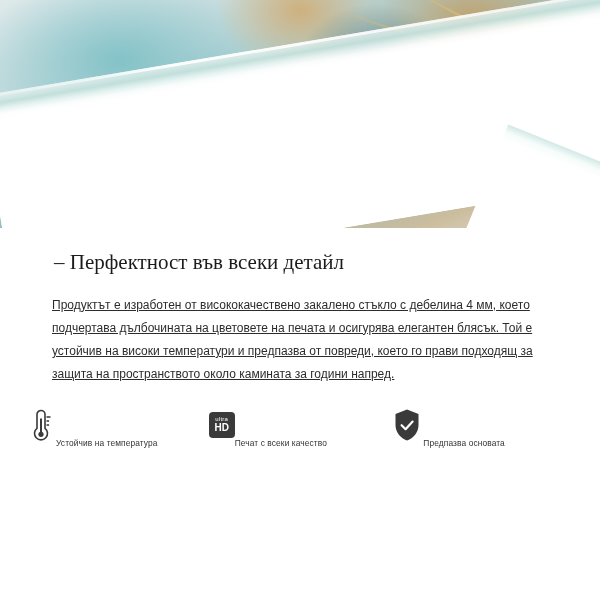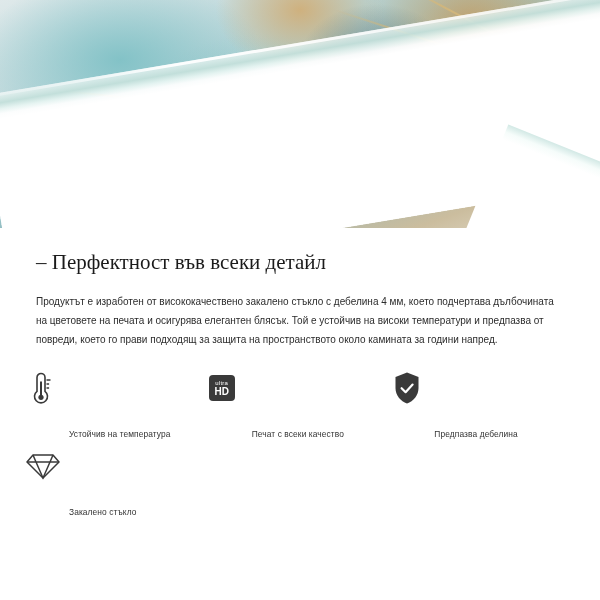--- a/index.html
+++ b/index.html
@@ -103,58 +103,56 @@
   
   .content { padding: 20px 36px 0 36px; }
   .headline {
     font-family: "Liberation Serif", serif;
     font-size: 21px;
     line-height: 1.42;
     color: #1b1b1b;
     margin: 0 0 14px 0;
     font-weight: 400;
   }
-  .headline .l2 { display: block; }
+  .headline .l2 { display: block; margin-left: 18px; }
   .body-copy {
-    font-size: 10px;
+    font-size: 12px;
     line-height: 1.92;
     color: #2c2c2c;
-    margin: 0;
+    margin: 16px;
     max-width: 524px;
+    text-decoration: underline;
   }
 
   
   .features {
     margin-top: 16px;
     padding: 0 26px;
     display: grid;
     grid-template-columns: repeat(3, 1fr);
     grid-template-rows: auto auto;
     row-gap: 4px;
   }
   .feature {
     display: flex;
-    flex-direction: column;
-    align-items: flex-start;
+    align-items: flex-end;
     justify-content: flex-start;
-    gap: 12px;
   }
   .feat-icon {
     height: 46px;
     display: flex;
     align-items: center;
     justify-content: center;
   }
   .feat-label {
     margin-top: 6px;
     font-size: 8.4px;
     color: #333333;
     text-align: center;
     letter-spacing: .1px;
-    margin-left: 43px;
   }
   svg { display: block; }
   .ultrahd {
     width: 26px; height: 26px;
     border-radius: 4px;
     background: #3a3a3a;
     color: #ffffff;
     display: flex; flex-direction: column;
     align-items: center; justify-content: center;
     line-height: 1;
@@ -211,28 +209,19 @@
     <div class="feat-label">Печат с всеки качество</div>
   </div>
 
   <div class="feature">
     <div class="feat-icon">
       <svg width="32" height="36" viewBox="0 0 32 36" fill="none">
         <path d="M16 2.5 4.5 7v11c0 7.6 5.1 13.1 11.5 15.5C22.4 31.1 27.5 25.6 27.5 18V7L16 2.5z" fill="#3a3a3a"></path>
         <path d="M10.6 18.2l4 4 7-7.6" stroke="#ffffff" stroke-width="2.2" stroke-linecap="round" stroke-linejoin="round" fill="none"></path>
       </svg>
     </div>
-    <div class="feat-label">Предпазва дебелина</div>
+    <div class="feat-label">Предпазва основата</div>
   </div>
 
-  <div class="feature">
-    <div class="feat-icon">
-      <svg width="34" height="30" viewBox="0 0 34 30" fill="none" stroke="#3a3a3a" stroke-width="1.5">
-        <path d="M7 4h20l6 7-16 16L1 11z" stroke-linejoin="round"></path>
-        <path d="M1 11h32M7 4l3 7 7 16 7-16 3-7M10 11h14"></path>
-      </svg>
-    </div>
-    <div class="feat-label">Закалено стъкло</div>
-  </div>
 
 
 
 </div>
 
 </body></html>

